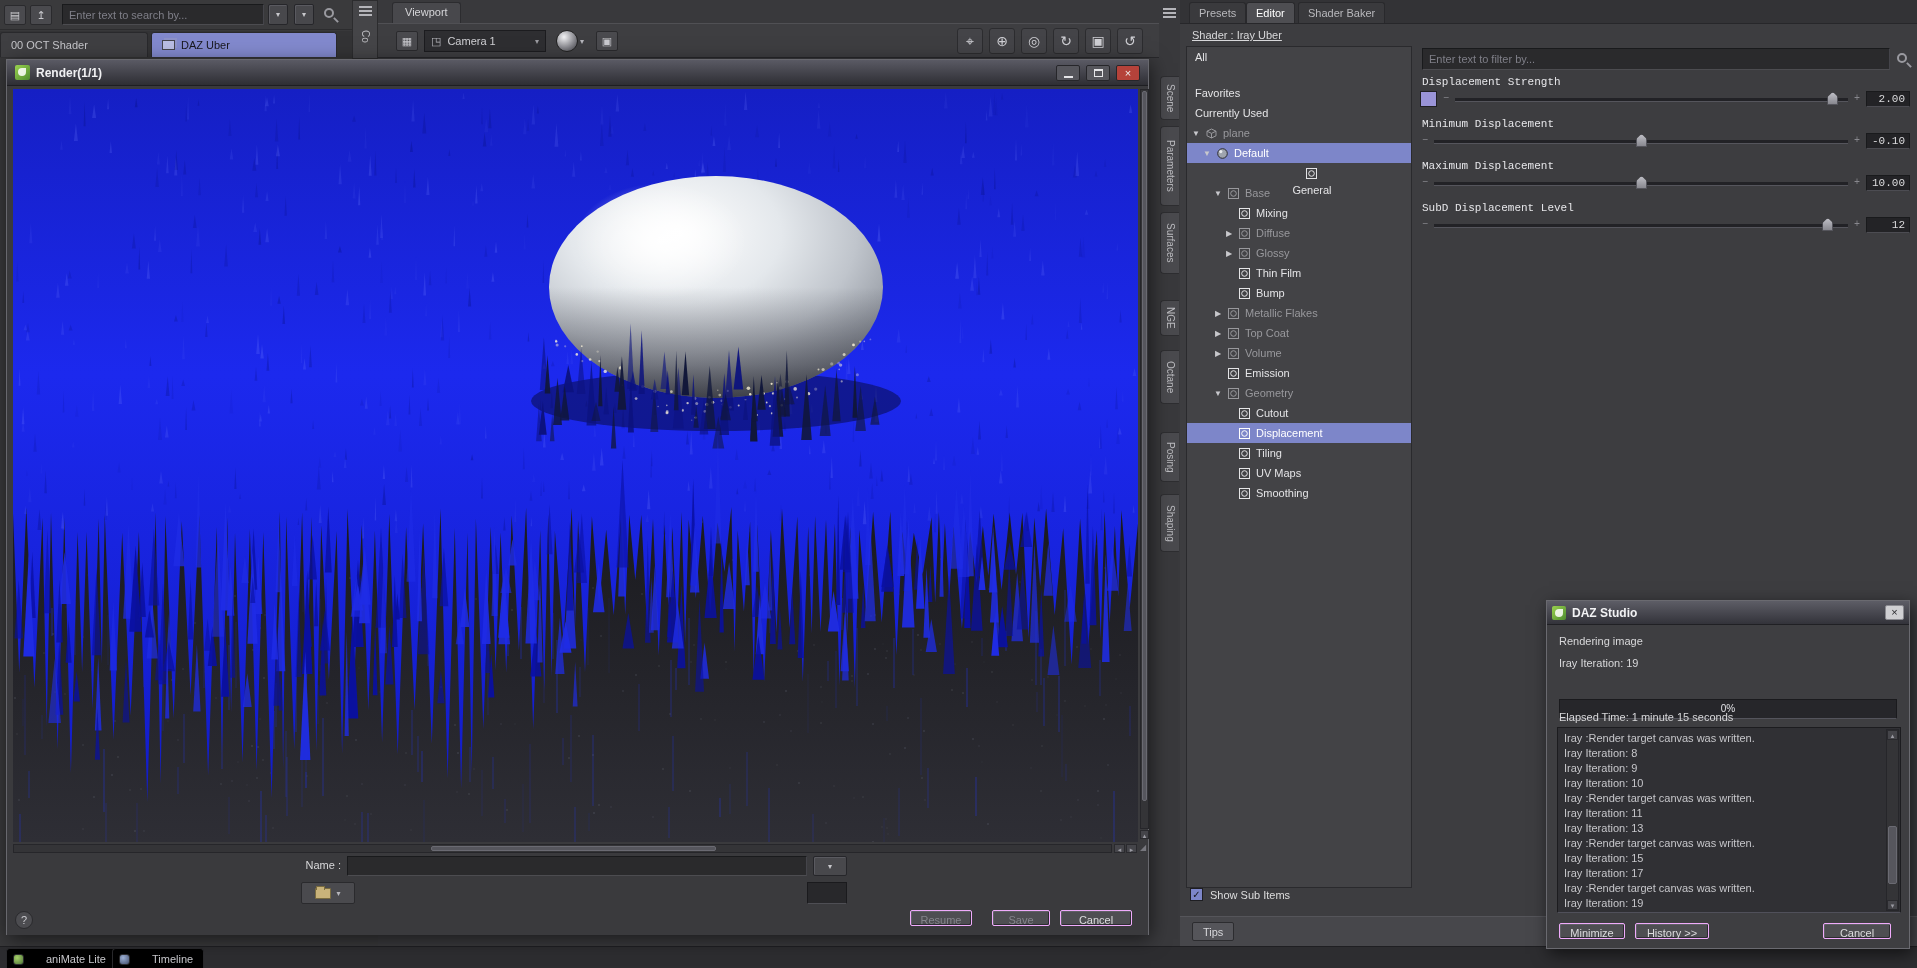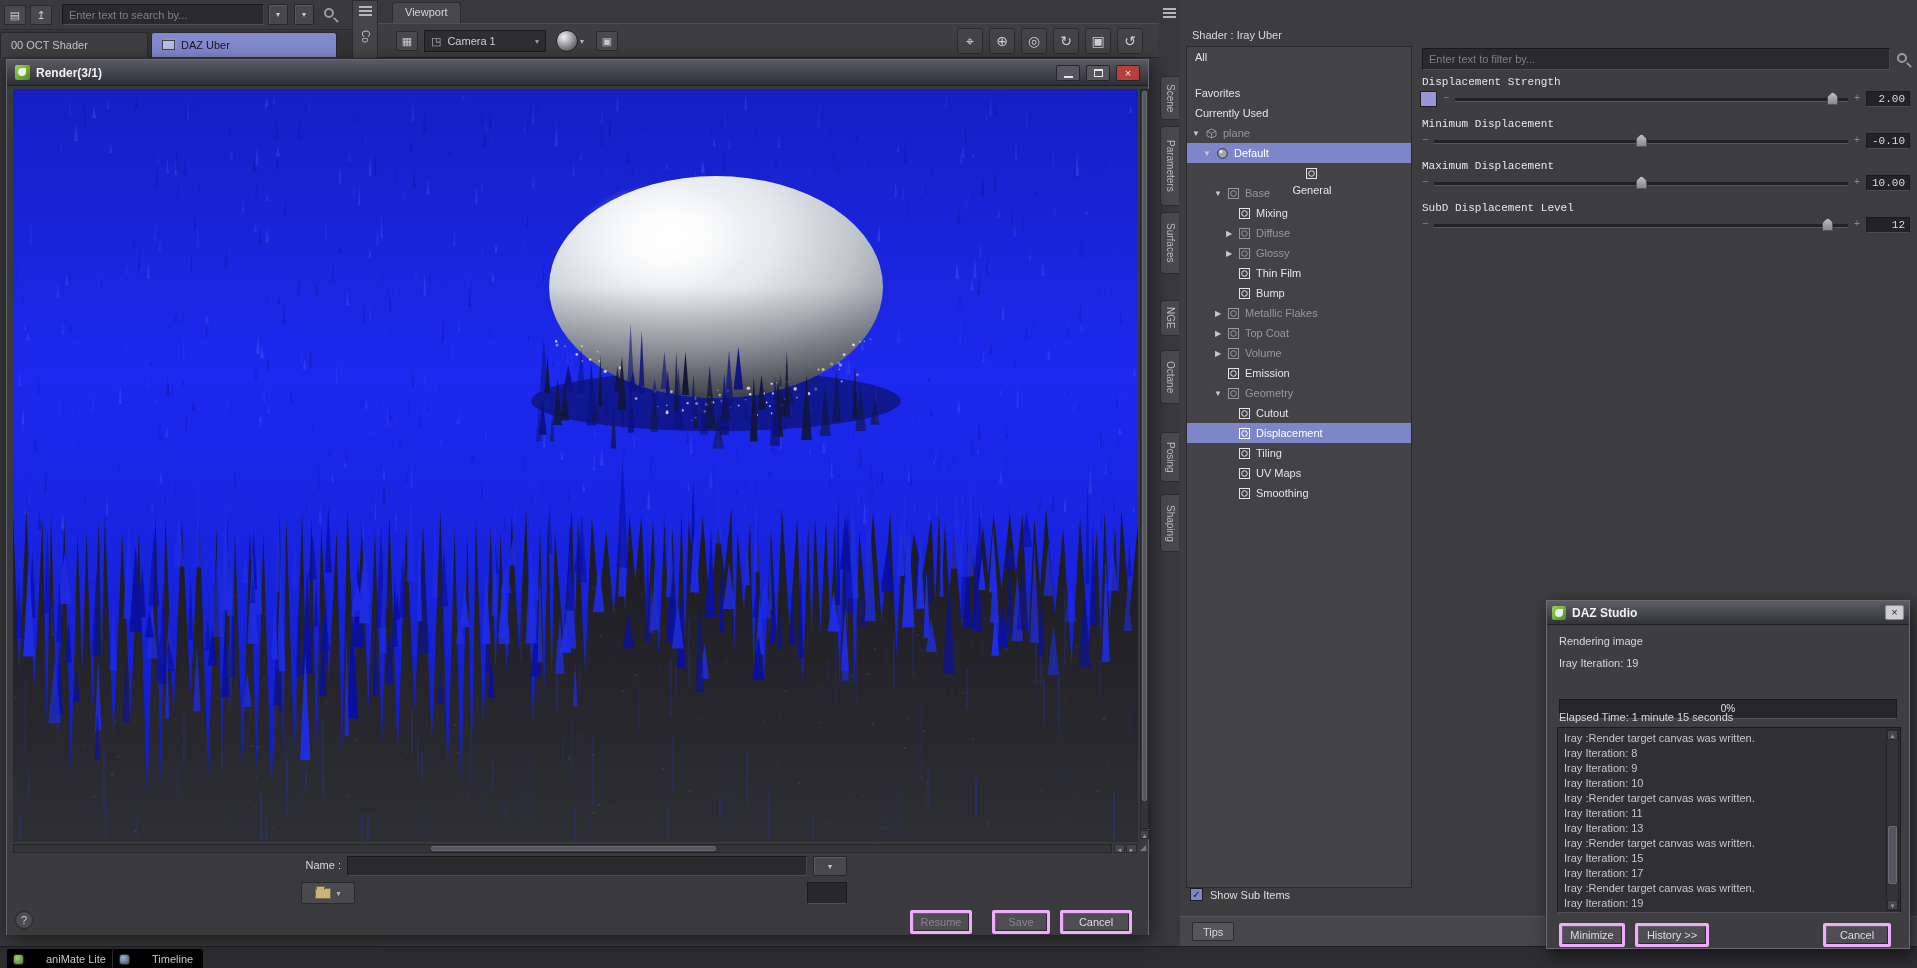--- a/index.html
+++ b/index.html
@@ -5,21 +5,21 @@
   * { margin:0; padding:0; box-sizing:border-box; }
   html,body { background:#1e1e20; }
   body { font-family:"Liberation Sans", sans-serif; }
   #root { position:relative; width:1917px; height:968px; background:#38383a; overflow:hidden; color:#ddd; font-size:11px; }
   .abs { position:absolute; }
   .lbl { font-size:11px; color:#d8d8da; }
 
   input { background:#2a2a2c; border:1px solid #191a1c; border-bottom-color:#4c4c50; border-right-color:#44444a; color:#ccc; font-size:11px; padding:0 6px; outline:none; }
   input::placeholder { color:#7f7f88; }
 
-  .btn { background:#4e4e52; border:3px solid #f0abfc; box-shadow:inset 1px 1px 0 #606066, inset -1px -1px 0 #2c2c30; color:#dcdcde; font-size:11px; height:24px; line-height:18px; text-align:center; border-radius:2px; }
+  .btn { background:#4e4e52; border:1px solid #f0abfc; box-shadow:inset 1px 1px 0 #606066, inset -1px -1px 0 #2c2c30; color:#dcdcde; font-size:11px; height:16px; line-height:18px; text-align:center; border-radius:2px; }
   .btn.disabled { color:#85858c; }
 
   .icobtn { width:22px; height:20px; background:#4a4a4e; border:1px solid #2a2a2d; color:#c9c9ce; font-size:11px; display:flex; align-items:center; justify-content:center; border-radius:2px; }
   .combo { width:20px; height:21px; background:#48484c; border:1px solid #26262a; box-shadow:inset 1px 1px 0 #5a5a60; font-size:8px; color:#c8c8cc; text-align:center; border-radius:2px; }
   .combo-wide { height:22px; background:#2e2e31; border:1px solid #1c1c1f; display:flex; align-items:center; gap:6px; padding:0 6px; color:#d0d0d4; }
   .cb-arrow { margin-left:auto; font-size:8px; color:#9a9aa0; }
 
   .mag { display:inline-block; width:10px; height:10px; border:2px solid #9a9aa0; border-radius:50%; position:relative; }
   .mag::after { content:''; position:absolute; width:2px; height:6px; background:#9a9aa0; transform:rotate(-45deg); left:9px; top:7px; }
   .hamb { display:block; width:13px; height:2px; background:#b5b5ba; box-shadow:0 4px 0 #b5b5ba, 0 8px 0 #b5b5ba; }
@@ -139,21 +139,21 @@
           <span class="navbtn">↻</span>
           <span class="navbtn">▣</span>
           <span class="navbtn">↺</span>
         </div>
     </div>
   </div>
 
   <div class="abs rwin" style="left:6px;top:59px;width:1143px;height:876px;">
     <div class="rw-title">
       <span class="dazlogo"></span>
-      <span class="rw-title-text">Render(3/1)</span>
+      <span class="rw-title-text">Render(1/1)</span>
       <span style="flex:1;"></span>
       <span class="wbtn">
           <i class="minbar"></i>
         </span>
       <span class="wbtn">
           <i class="maxbox"></i>
         </span>
       <span class="wbtn close">×</span>
     </div>
     <div class="rw-body">
@@ -1434,21 +1434,26 @@
         <div class="vtab" style="top: 126px; height: 80px;">Parameters</div>
         <div class="vtab" style="top: 212px; height: 62px;">Surfaces</div>
         <div class="vtab" style="top: 300px; height: 36px;">NGE</div>
         <div class="vtab" style="top: 350px; height: 54px;">Octane</div>
         <div class="vtab" style="top: 432px; height: 50px;">Posing</div>
         <div class="vtab" style="top: 494px; height: 58px;">Shaping</div>
       </div>
   </div>
 
   <div class="abs" style="left:1180px;top:0;width:737px;height:946px;background:#3d3d40;">
-    <div class="abs lbl" style="left:12px;top:29px;">Shader : Iray Uber</div>
+    <div class="abs" style="left:0;top:0;width:737px;height:24px;background:#333336;border-bottom:1px solid #27272a;">
+      <div class="etab" style="left:9px;">Presets</div>
+      <div class="etab active" style="left:66px;">Editor</div>
+      <div class="etab" style="left:118px;">Shader Baker</div>
+    </div>
+    <div class="abs lbl" style="left:12px;top:29px;text-decoration:underline;">Shader : Iray Uber</div>
 
     <div id="tree" class="abs tree" style="left:6px;top:46px;width:226px;height:842px;">
         <div class="trow" style="padding-left: 8px;">
           <span>All</span>
         </div>
         <div class="trow" style="padding-left: 8px; margin-top: 16px;">
           <span>Favorites</span>
         </div>
         <div class="trow" style="padding-left: 8px;">
           <span>Currently Used</span>

